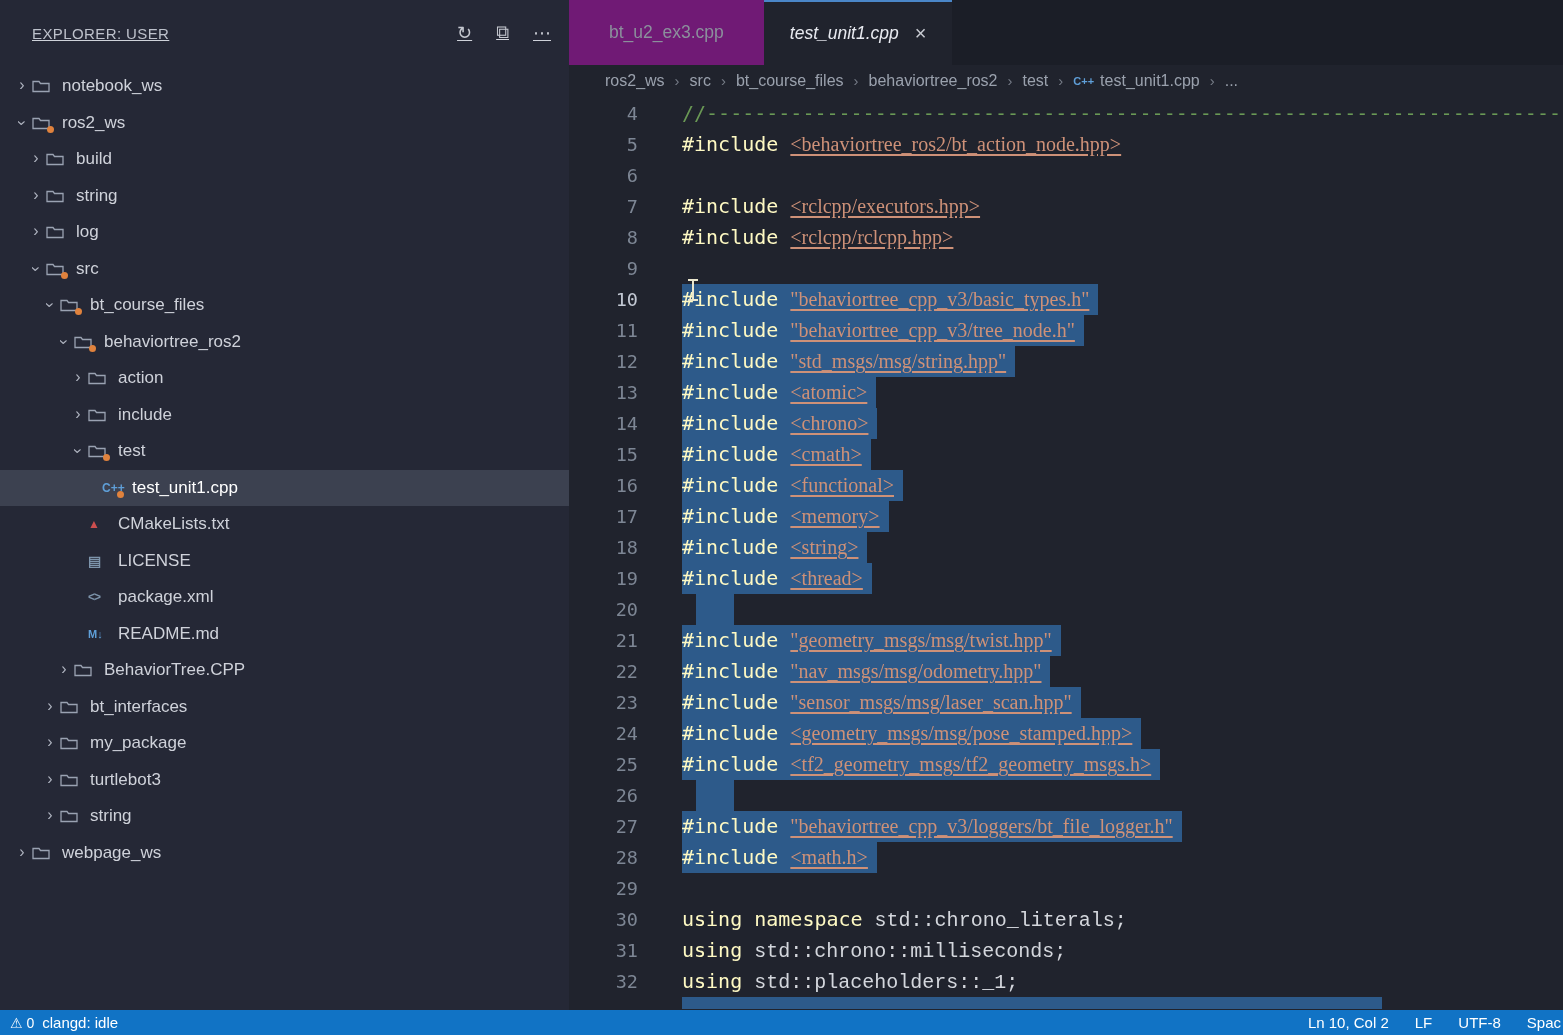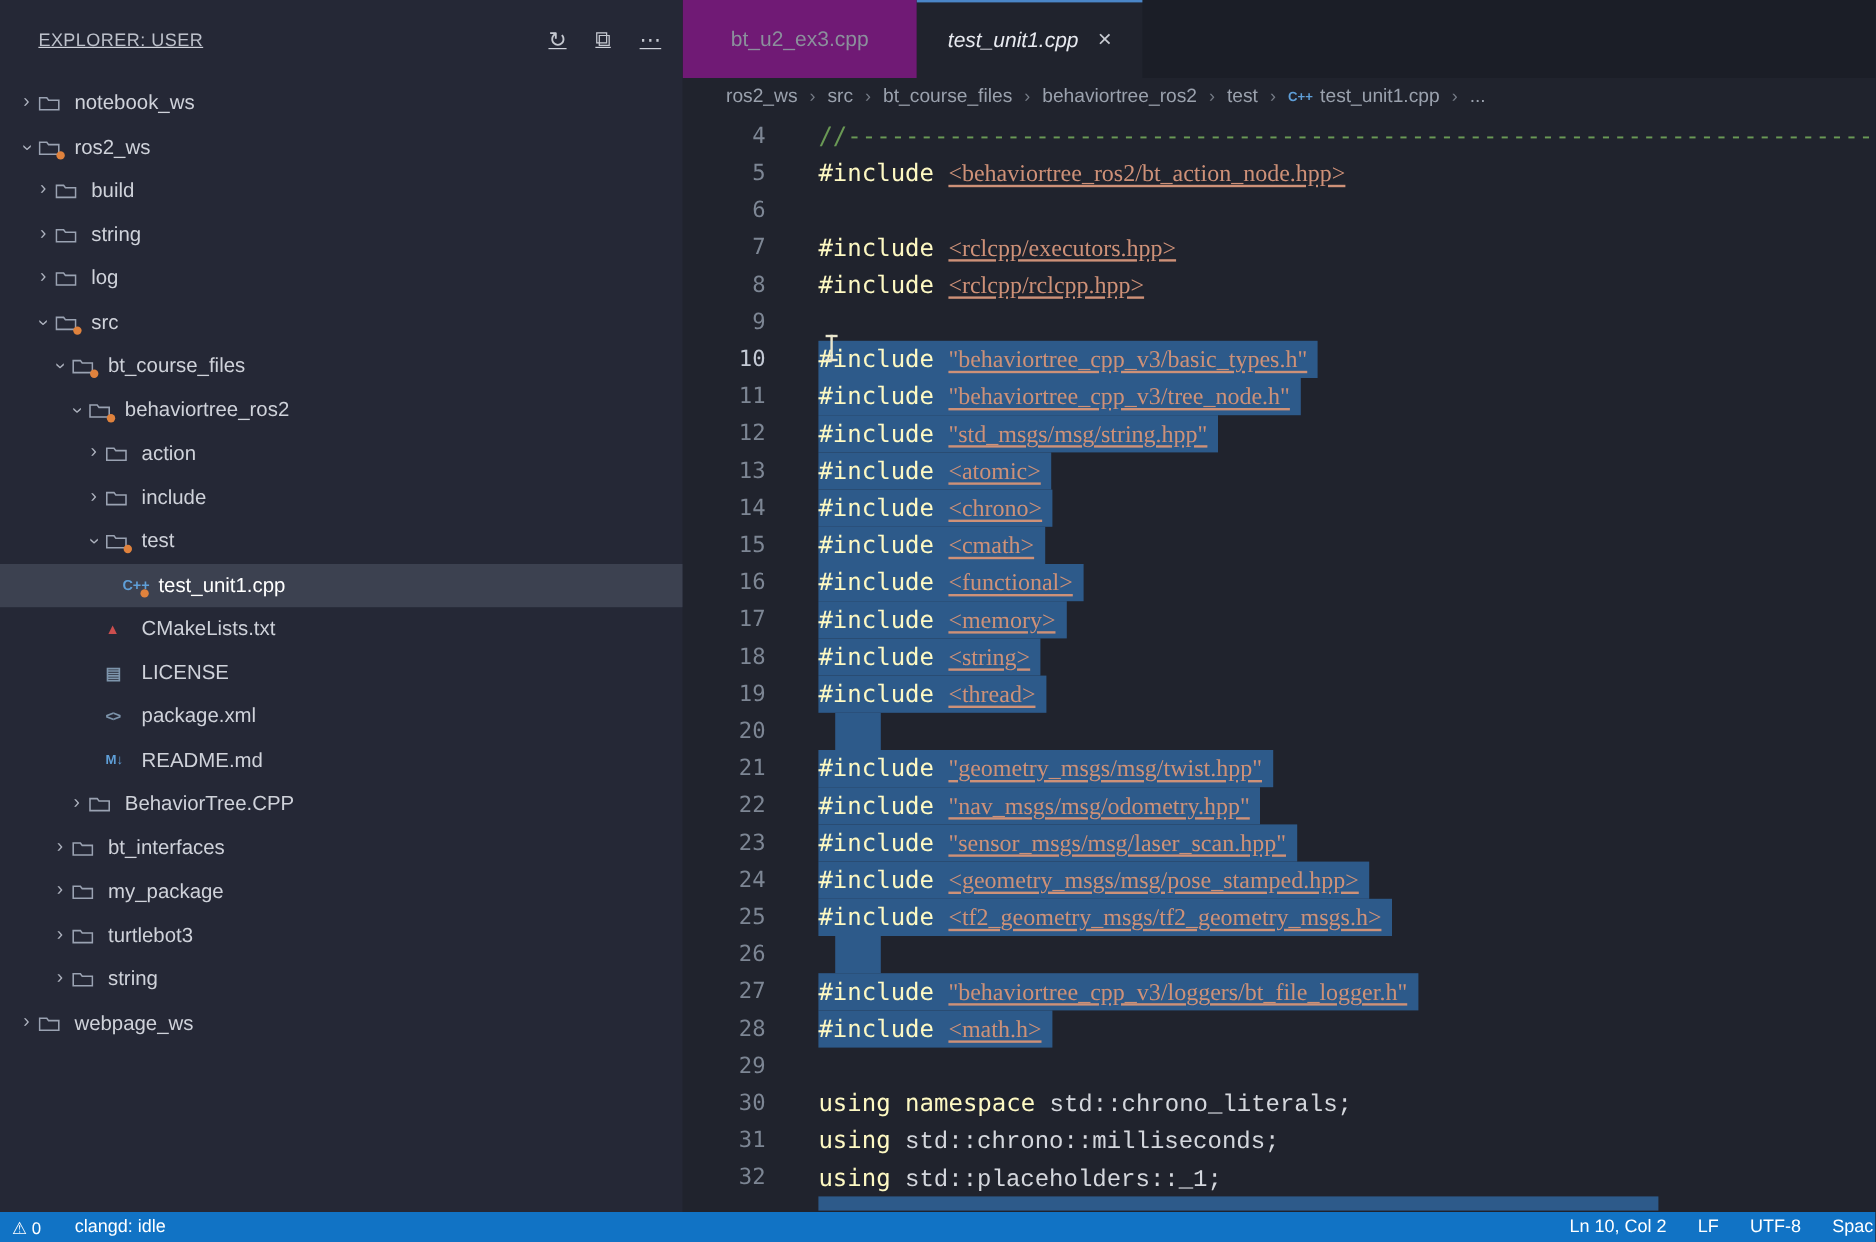--- a/index.html
+++ b/index.html
@@ -63,21 +63,21 @@
   .tok-link { color:#ce9178; text-decoration:underline; text-underline-offset:3px;font-family:Liberation Serif, serif; }
   .tok-com { color:#6a9955; }
   .tok-pl { color:#d4d7dd;font-family:Liberation Mono, monospace; }
 
   
   .status-bar { position:absolute; left:0; right:0; bottom:0; height:25px; background:#1173c5;
                 color:#fff; display:flex; align-items:center; justify-content:space-between;
                 font-size:15px; overflow:hidden; }
   .status-left { display:flex; align-items:center; gap:8px; padding-left:10px; }
   .status-left .warn { font-size:14px; }
-  .status-left .lsp { margin-left:20px; }
+  .status-left .lsp { margin-left:0; }
   .status-right { display:flex; align-items:center; gap:26px; padding-right:2px; }
   .status-item { cursor:pointer; white-space:nowrap; }
 
   
   .ibeam { position:absolute; left:686px; top:277px; width:14px; height:26px; z-index:20; pointer-events:none; }
   .ibeam::before { content:""; position:absolute; left:6px; top:2px; height:22px; width:2px; background:#eae6cd; }
   .ibeam::after  { content:""; position:absolute; left:2px; width:10px; top:2px; height:2px;
                    background:#eae6cd; box-shadow:0 20px 0 #eae6cd; }
 </style>
 </head>

